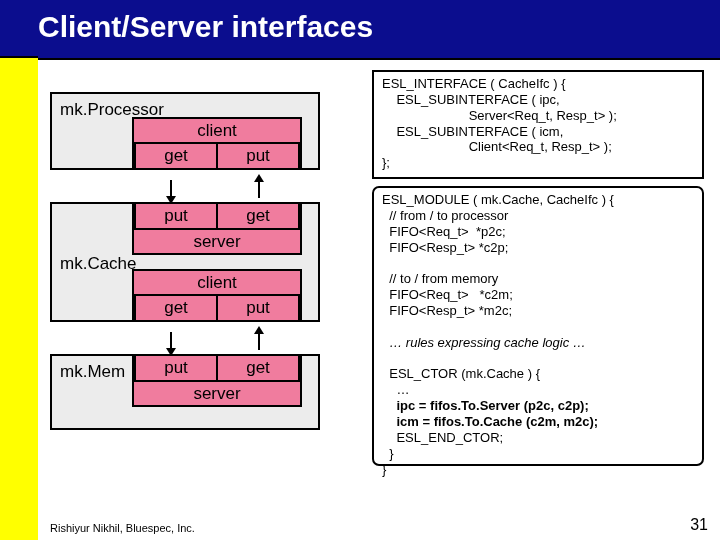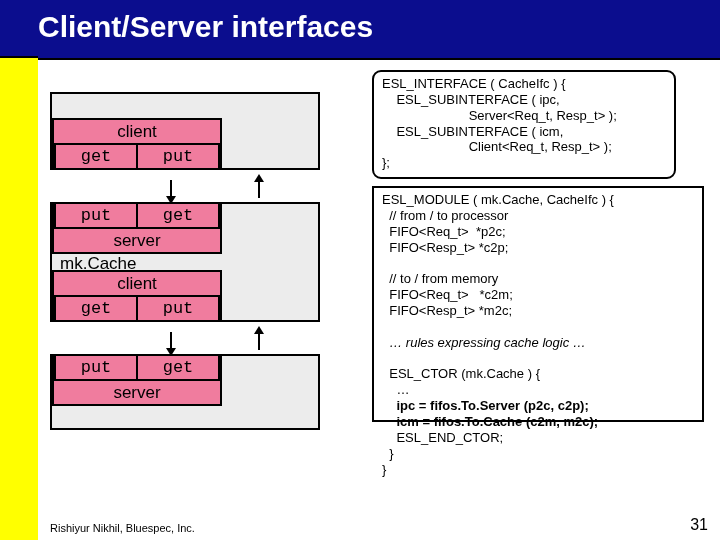--- a/index.html
+++ b/index.html
@@ -51,31 +51,31 @@
   }
   .module-label {
     font-size: 17px;
     padding: 6px 6px 0 8px;
     color: #000;
   }
   .role-box {
     border: 2px solid #000;
     background: #f07c9e;
     width: 170px;
+    margin-left: 80px;
     text-align: center;
   }
   .role-box.client { border-bottom: none; }
   .role-box.server { border-top: none; }
   .role-label {
     font-size: 17px;
     padding: 2px 0 1px 0;
   }
   .role-cells {
     display: flex;
-    font-family: Liberation Mono, monospace;
   }
   .role-cell {
     flex: 1;
     border: 2px solid #000;
     font-size: 17px;
     padding: 2px 0;
   }
   .role-cell.left { border-right: none; }
   .arrows {
     position: relative;
@@ -149,20 +149,21 @@
 <body>
 
 <div class="title-band">
   <div class="title">Client/Server interfaces</div>
 </div>
 <div class="yellow-strip"></div>
 
 <div class="leftcol">
 
   <div class="module-box" style="height:78px;">
+    <div class="module-label">mk.Processor</div>
     <div class="role-box client" style="position:absolute;bottom:-2px;">
       <div class="role-label">client</div>
       <div class="role-cells">
         <div class="role-cell left">get</div>
         <div class="role-cell">put</div>
       </div>
     </div>
   </div>
 
   <div class="arrows">
@@ -211,28 +212,28 @@
         <div class="role-cell left">put</div>
         <div class="role-cell">get</div>
       </div>
       <div class="role-label">server</div>
     </div>
     <div class="mkmem-label" style="">mk.Mem</div>
   </div>
 
 </div>
 
-<div class="codebox" style="left:372px; top:70px; width:304px;border-radius:9px;"><span>ESL_INTERFACE ( CacheIfc ) {
+<div class="codebox" style="left:372px; top:70px; width:332px;"><span>ESL_INTERFACE ( CacheIfc ) {
     ESL_SUBINTERFACE ( ipc,
                         Server&lt;Req_t, Resp_t&gt; );
     ESL_SUBINTERFACE ( icm,
                         Client&lt;Req_t, Resp_t&gt; );
 };</span></div>
 
-<div class="codebox" style="left:372px; top:186px; width:332px; height:236px;"><span>ESL_MODULE ( mk.Cache, CacheIfc ) {
+<div class="codebox" style="left:372px; top:186px; width:332px; height:280px;border-radius:7px;"><span>ESL_MODULE ( mk.Cache, CacheIfc ) {
   // from / to processor
   FIFO&lt;Req_t&gt;  *p2c;
   FIFO&lt;Resp_t&gt; *c2p;</span>
 
 <span>  // to / from memory
   FIFO&lt;Req_t&gt;   *c2m;
   FIFO&lt;Resp_t&gt; *m2c;</span>
 
 <span class="em">  … rules expressing cache logic …</span>
 

